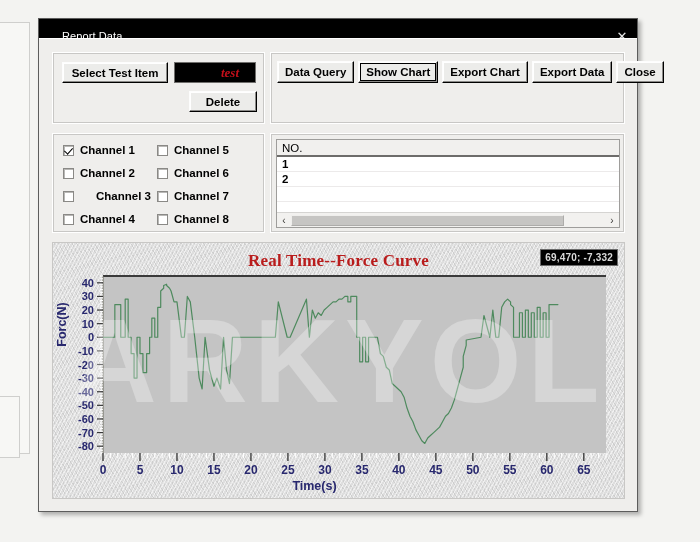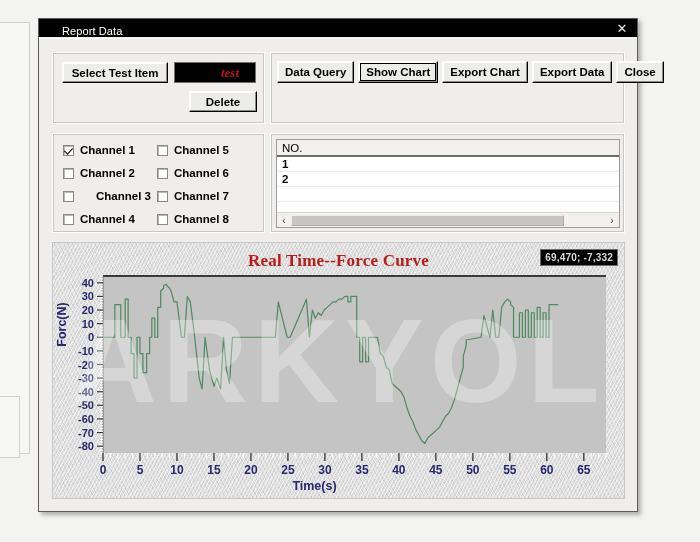--- a/index.html
+++ b/index.html
@@ -27,25 +27,25 @@
   #dialog {
     position: absolute;
     left: 38px; top: 18px;
     width: 600px; height: 494px;
     background: #efeeec;
     border: 1px solid #5c5c5c;
     box-shadow: 3px 3px 4px rgba(0,0,0,0.28);
     box-sizing: border-box;
   }
   #titlebar {
-    height: 18px;
+    height: 34px;
     background: #000000;
     color: #ffffff;
     display: flex;
-    align-items: flex-end;
+    align-items: center;
     padding: 0 2px 0 23px;
     box-sizing: border-box;
   }
   #titlebar-text {
     font-size: 11px;
     letter-spacing: .1px;
     flex: 1;
     white-space: nowrap;
   }
   #close-btn {

